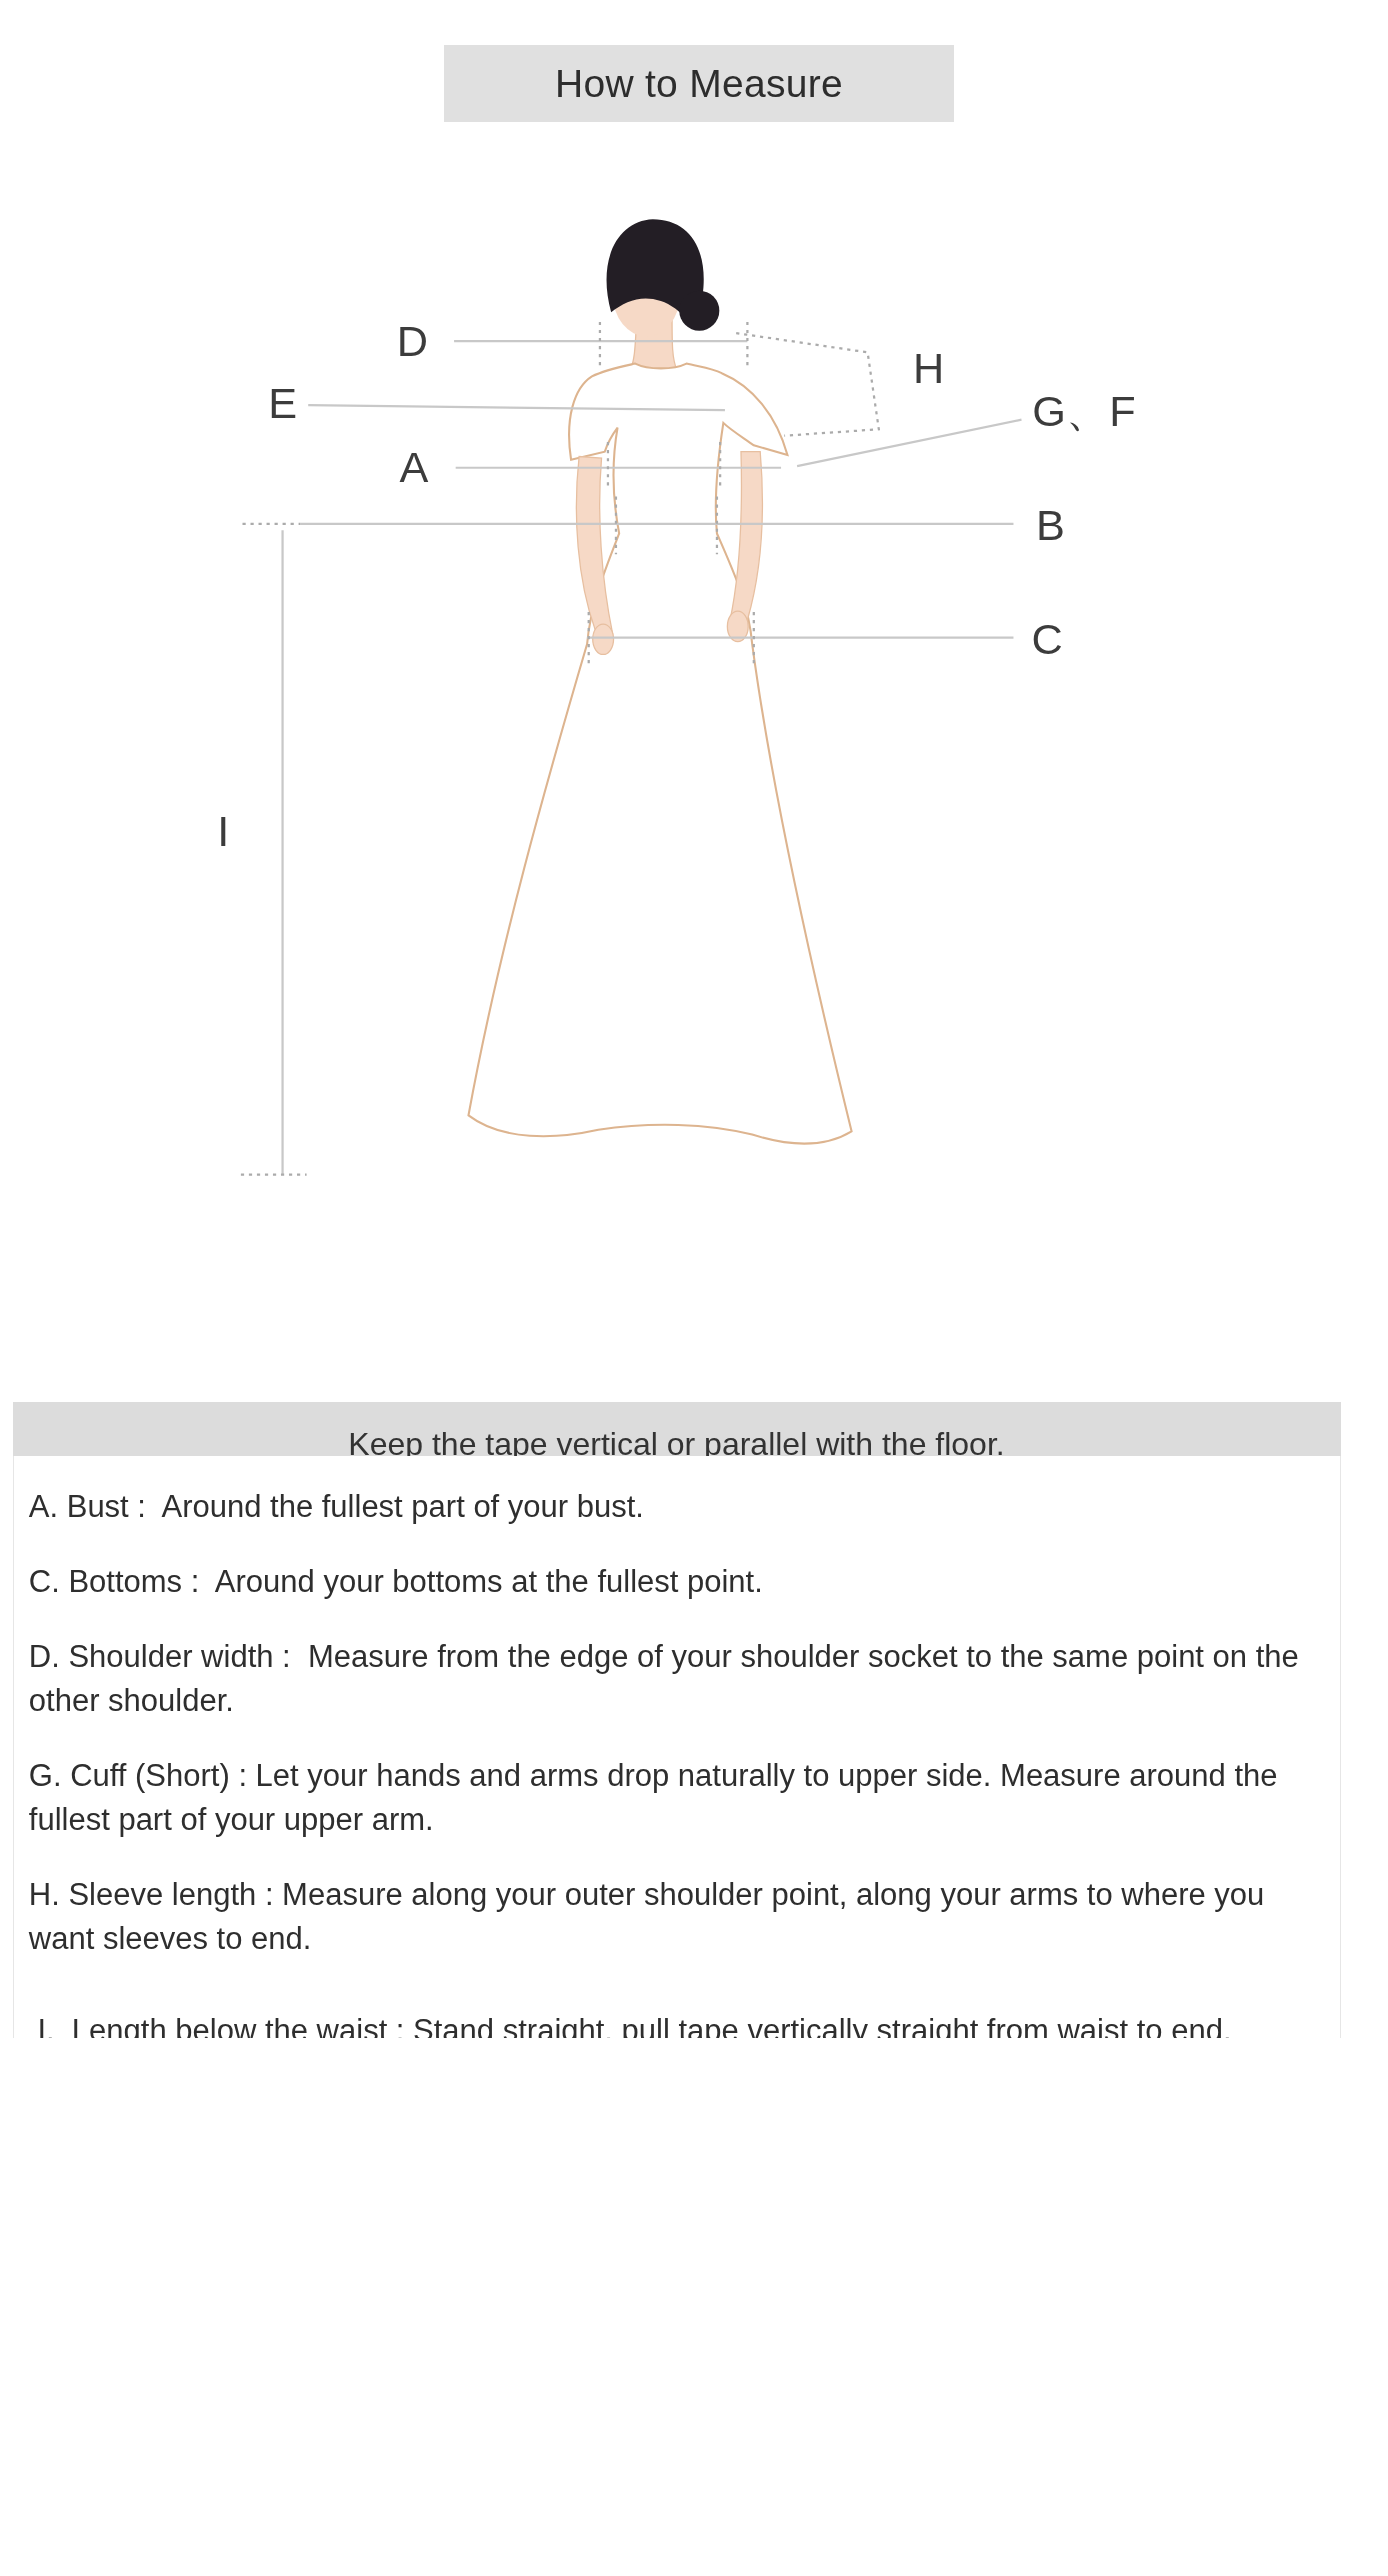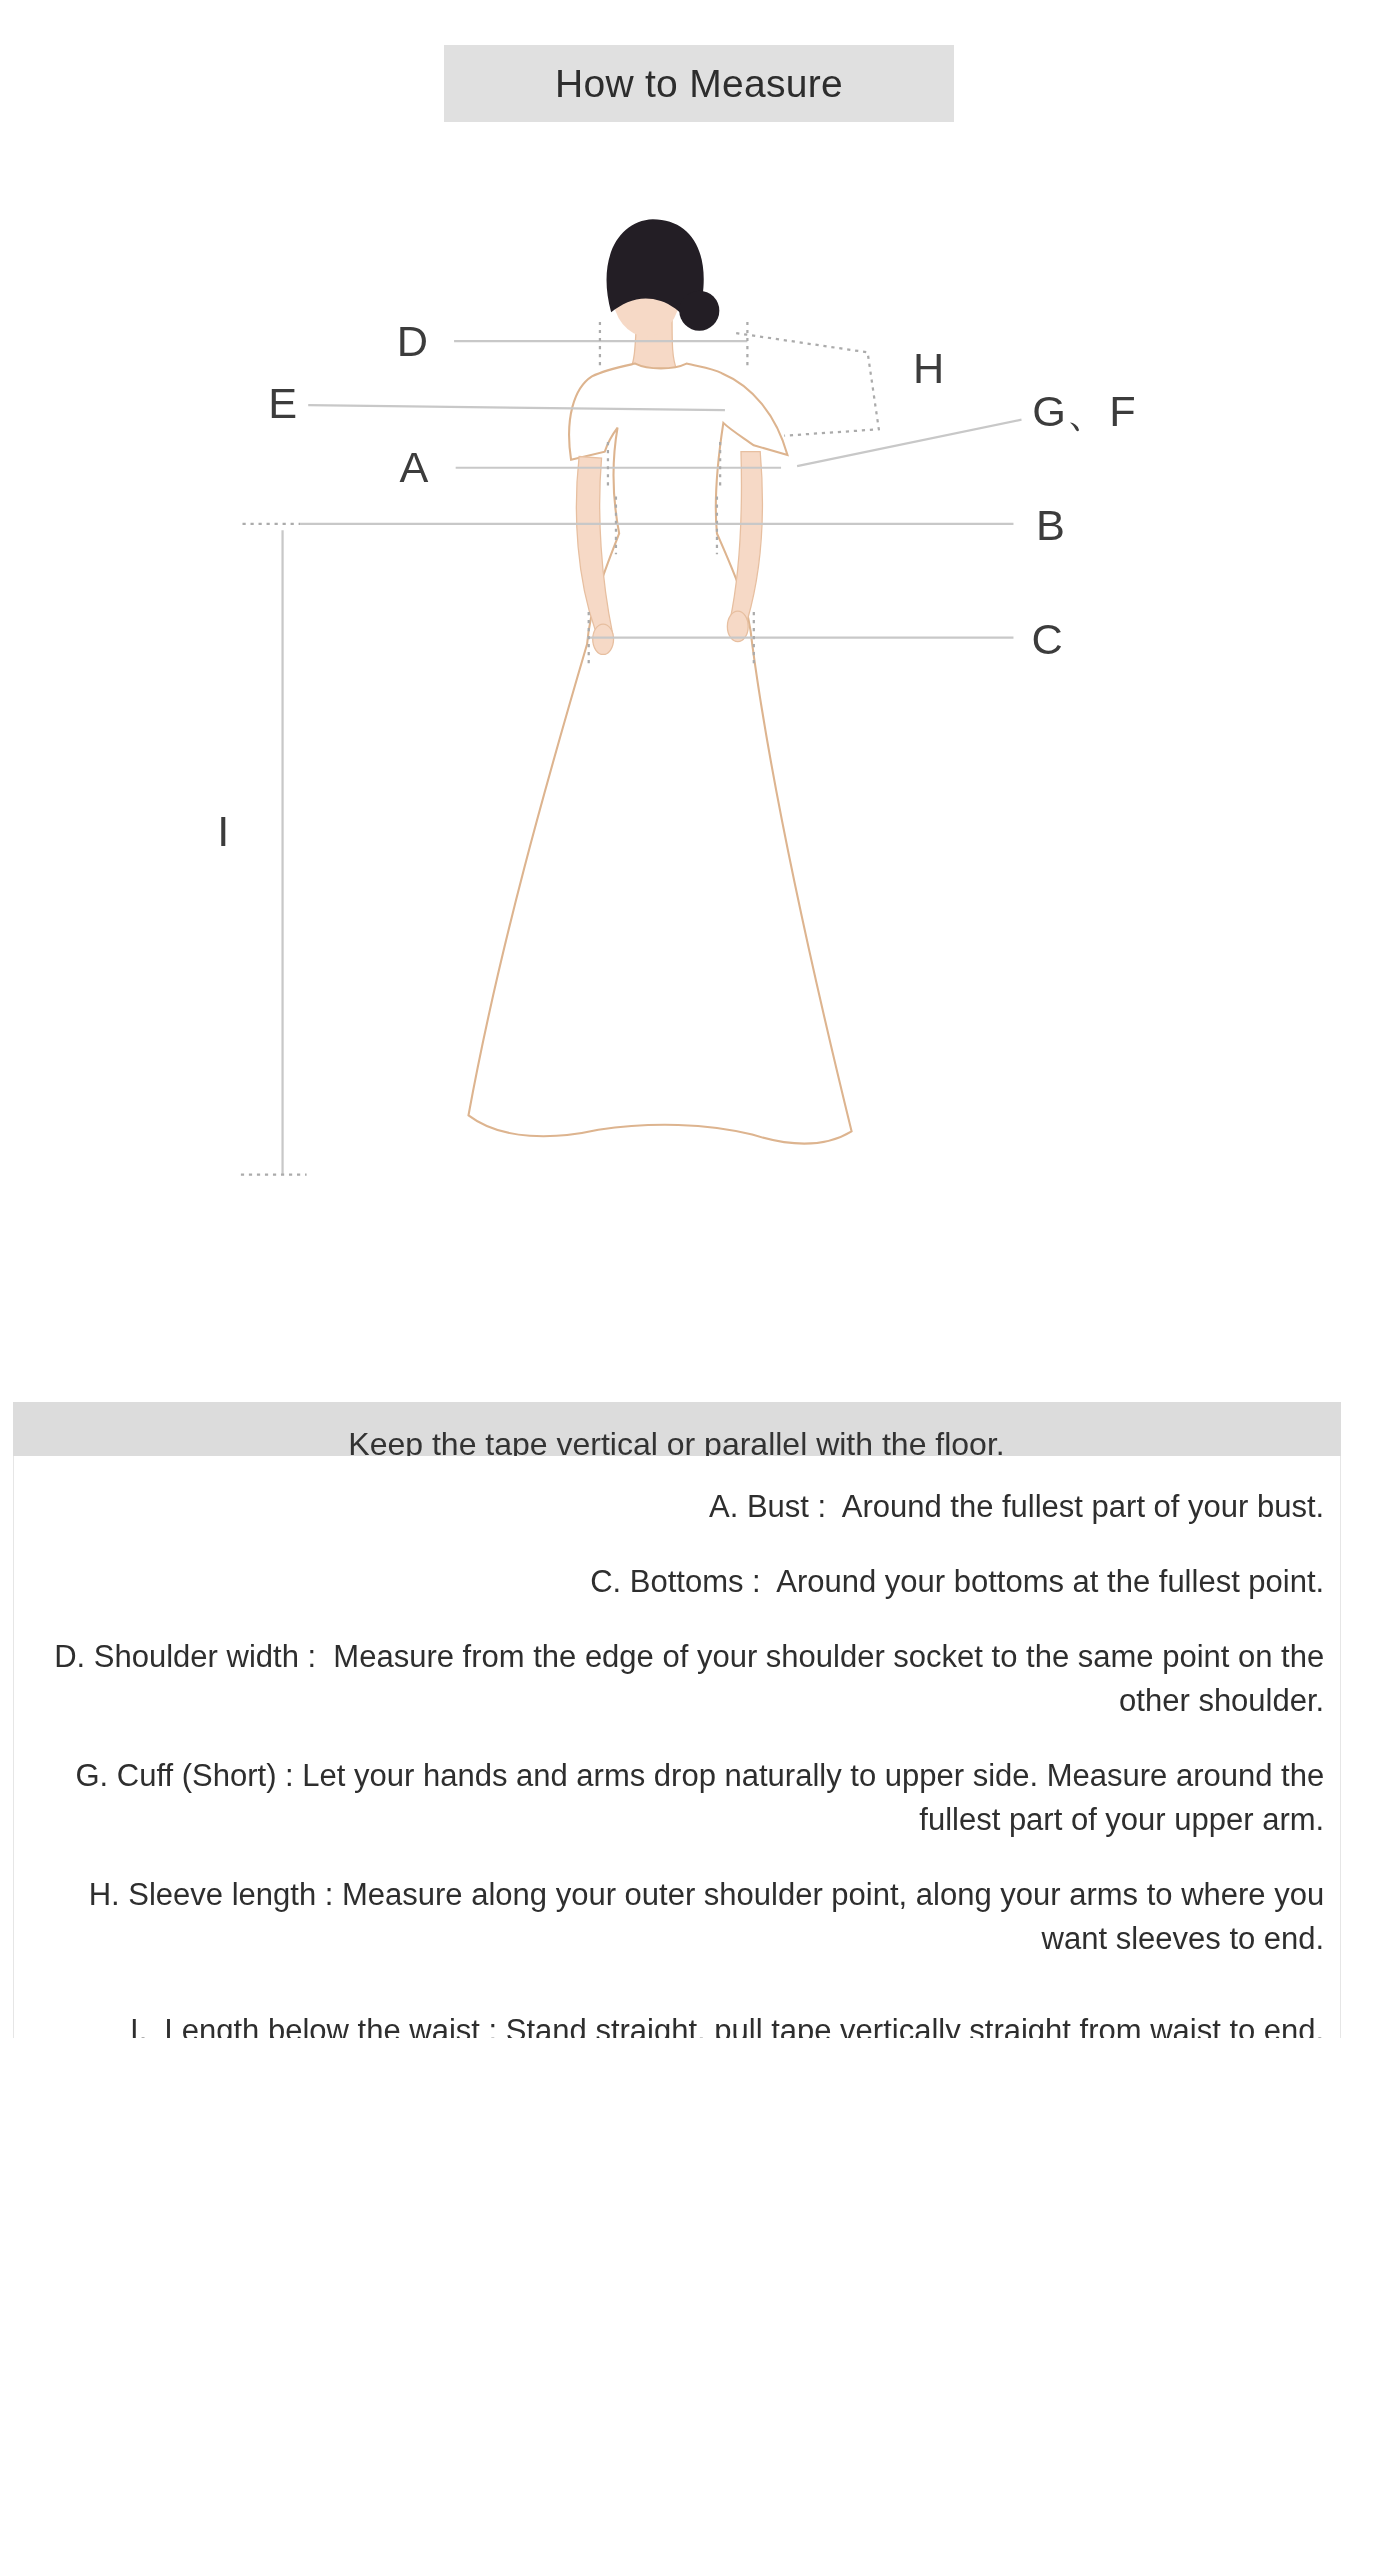--- a/index.html
+++ b/index.html
@@ -41,21 +41,20 @@
     margin-top: 31px;
   }
   .instructions {
     position: absolute;
     left: 12.5px; top: 1456px;
     width: 1328px;
     border: 0.7px solid #e6e6e6;
     border-top: none;
     padding: 29px 15.3px 25px 15.3px;
     background: #ffffff;
-    text-align: right;
   }
   .instruction-item {
     font-size: 31px;
     line-height: 1.42;
     color: #2e2e2e;
     white-space: pre-wrap;
     margin-bottom: 31px;
   }
   .instruction-item:last-child { margin-bottom: 0; margin-top: 48px; }
 </style>

